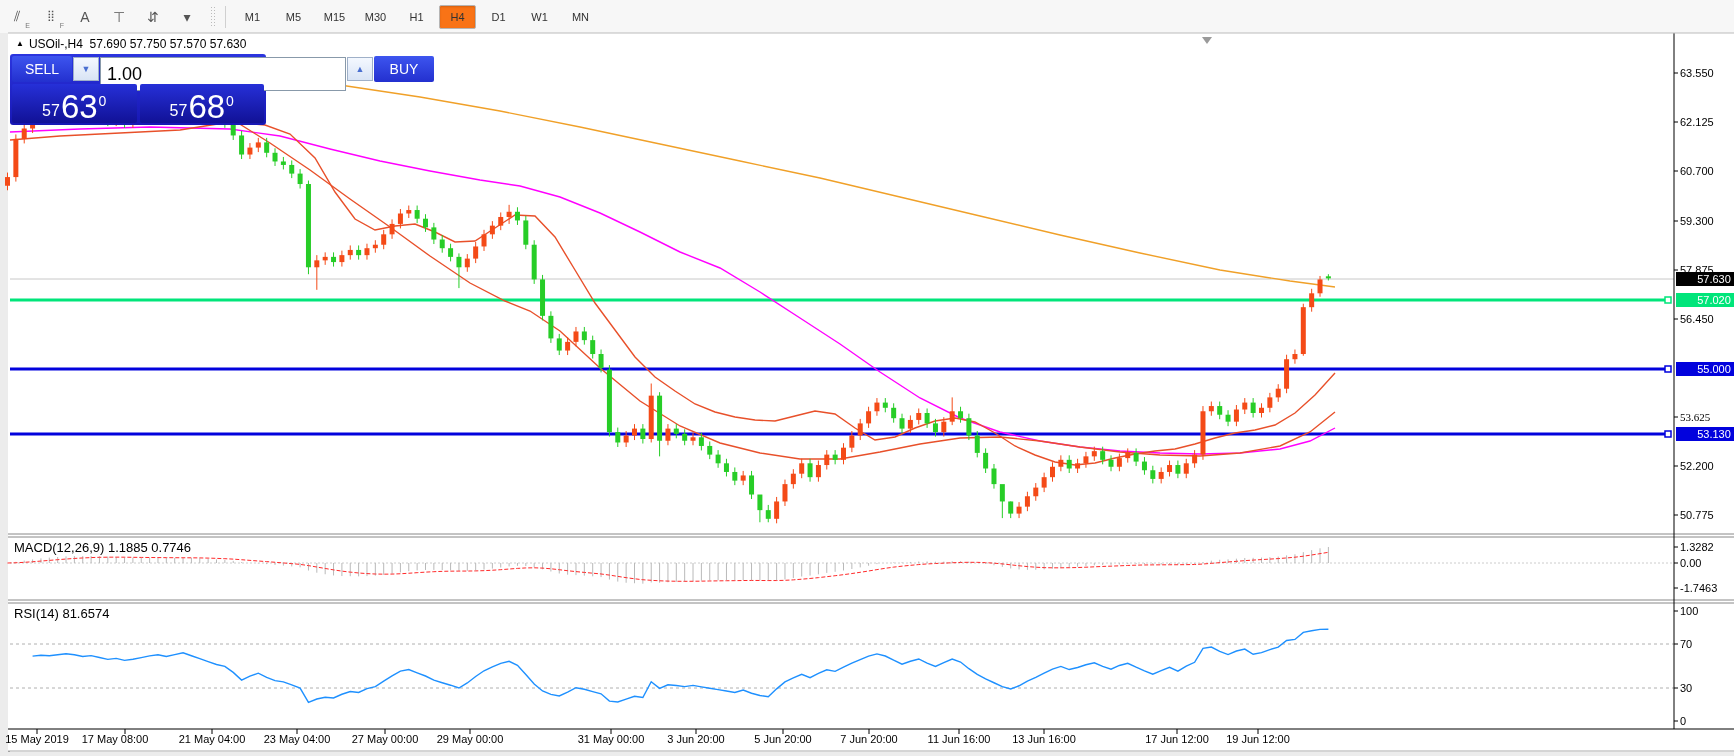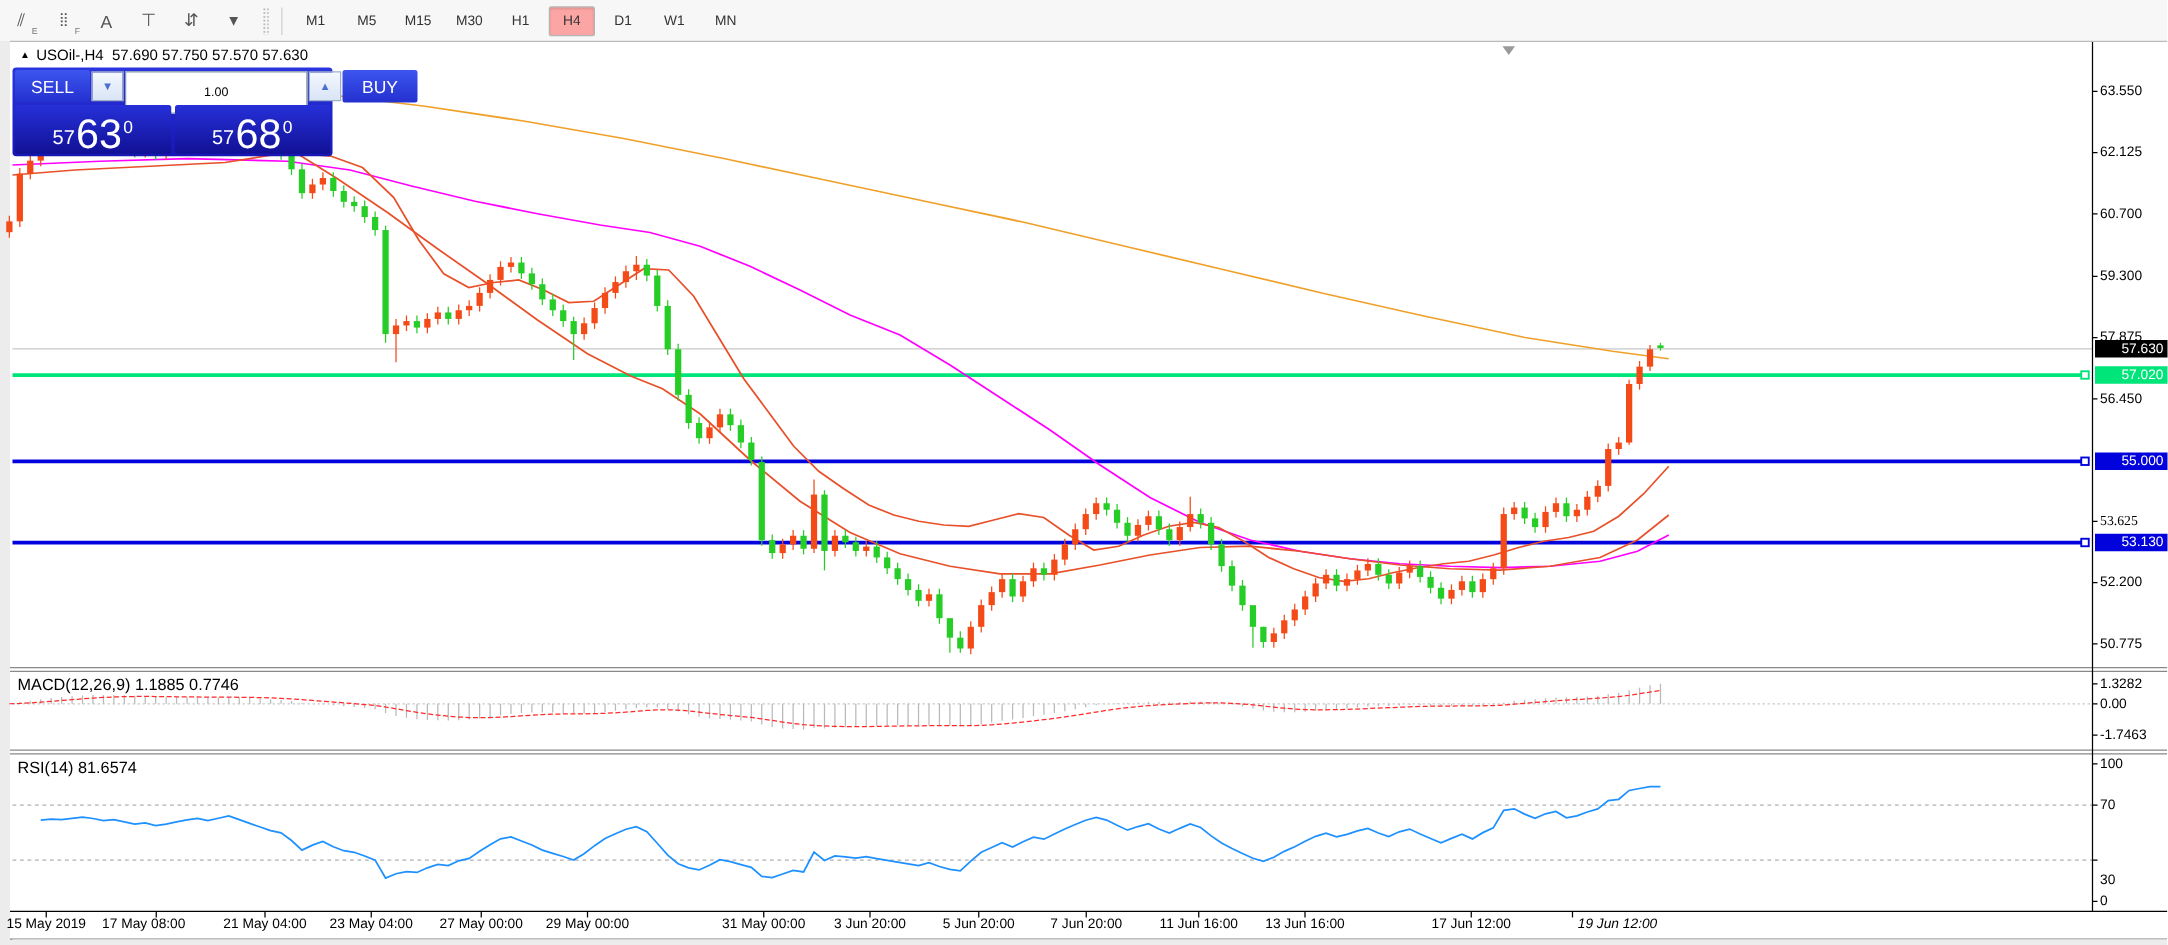--- a/index.html
+++ b/index.html
@@ -9,21 +9,21 @@
   #toolbar{position:absolute;left:0;top:0;width:1734px;height:33px;background:#f7f7f7;
            border-bottom:1px solid #d9d9d9;display:flex;align-items:center;}
   .tb-icon{width:30px;height:24px;margin:0 1px;display:flex;align-items:center;justify-content:center;
            color:#555;font-size:14px;position:relative;border:1px solid transparent;border-radius:2px;}
   .tb-sub{position:absolute;right:2px;bottom:0;font-size:7px;color:#777;}
   .tb-sep{width:1px;height:22px;background:#d0d0d0;margin:0 6px 0 10px;}
   .tb-grip{width:5px;height:22px;margin-left:6px;
            background-image:radial-gradient(#bbb 1px,transparent 1px);background-size:3px 3px;}
   .tf-btn{min-width:27px;height:22px;margin:0 2px;padding:0 4px;font-size:11px;color:#333;
           display:flex;align-items:center;justify-content:center;border:1px solid transparent;border-radius:2px;}
-  .tf-btn.active{background:#fca5a5;border:1px solid #b5b5b5;box-shadow:inset 0 1px 2px rgba(0,0,0,.15);}
+  .tf-btn.active{background:#f97316;border:1px solid #b5b5b5;box-shadow:inset 0 1px 2px rgba(0,0,0,.15);}
   
   #win{position:absolute;left:8px;top:33px;width:1726px;height:719px;background:#fff;
        border-left:2px solid #9a9a9a;}
   #header{position:absolute;left:16px;top:37px;font-size:12px;color:#000;z-index:30;}
   #header .tri{font-size:8px;vertical-align:2px;margin-right:5px;}
   svg#plot{position:absolute;left:0;top:0;z-index:5;}
   .axis-label{position:absolute;left:1680px;width:50px;font-size:11px;color:#000;
               transform:translateY(-50%);white-space:nowrap;z-index:10;}
   .axis-tag{position:absolute;left:1676px;width:52px;font-size:11px;color:#fff;text-align:center;
             transform:translateY(-50%);padding:1px 12px;z-index:12;}
@@ -31,22 +31,22 @@
               white-space:nowrap;z-index:10;}
   .ind-label{position:absolute;font-size:13px;color:#000;z-index:10;}
   
   #trade{position:absolute;left:10px;top:54px;width:256px;height:71px;z-index:40;
          background:linear-gradient(#2b35df,#1717b4);border-radius:3px;padding:2px;box-sizing:border-box;}
   #trade .row1{display:flex;height:26px;}
   .tp-btn{flex:0 0 60px;display:flex;align-items:center;justify-content:center;color:#fff;
           font-size:14px;background:linear-gradient(#3d55ef,#2330cf);border-radius:2px;cursor:pointer;}
   .tp-spin{flex:0 0 24px;margin:1px;background:linear-gradient(#f4f8ff,#d9e4f5);border:1px solid #9fb0c8;
            display:flex;align-items:center;justify-content:center;color:#4a6fd0;font-size:9px;cursor:pointer;}
-  .tp-input{flex:1;margin:1px 0;border:1px solid #8899aa;background:#fff;color:#000;font-size:10px;
-            text-align:center;padding:16px 6px;font-family:"Liberation Sans",sans-serif;}
+  .tp-input{flex:1;margin:1px 0;border:1px solid #8899aa;background:#fff;color:#000;font-size:18px;
+            text-align:left;padding:16px 6px;font-family:"Liberation Sans",sans-serif;}
   #trade .row2{display:flex;height:39px;margin-top:2px;gap:3px;}
   .tp-price{flex:1;background:linear-gradient(#2630d8,#111196);border-radius:2px;color:#fff;
             display:flex;align-items:flex-end;justify-content:center;padding-bottom:1px;cursor:pointer;}
   .tp-price .small{font-size:16px;line-height:1;margin-bottom:3px;}
   .tp-price .big{font-size:33px;line-height:.95;font-weight:400;margin:0 1px;}
   .tp-price .sup{font-size:14px;line-height:1;margin-bottom:14px;}
   
   #left-strip{position:absolute;left:0;top:33px;width:8px;height:723px;background:#ececec;}
   #bottom-strip{position:absolute;left:0;top:752px;width:1734px;height:4px;background:#ececec;}
 </style>
@@ -657,28 +657,28 @@
 <div class="axis-label" style="top: 515px;">50.775</div>
 <div class="axis-tag" style="top: 279px; background: rgb(0, 0, 0); color: rgb(255, 255, 255);">57.630</div>
 <div class="axis-tag" style="top: 300px; background: rgb(0, 229, 122); color: rgb(255, 255, 255);">57.020</div>
 <div class="axis-tag" style="top: 369px; background: rgb(2, 2, 221); color: rgb(255, 255, 255);">55.000</div>
 <div class="axis-tag" style="top: 434px; background: rgb(2, 2, 221); color: rgb(255, 255, 255);">53.130</div>
 <div class="axis-label" style="top: 547px;">1.3282</div>
 <div class="axis-label" style="top: 563px;">0.00</div>
 <div class="axis-label" style="top: 588px;">-1.7463</div>
 <div class="axis-label" style="top: 611px;">100</div>
 <div class="axis-label" style="top: 644px;">70</div>
-<div class="axis-label" style="top: 704px;">30</div>
+<div class="axis-label" style="top: 688px;">30</div>
 <div class="axis-label" style="top: 721px;">0</div>
 <div class="time-label" style="left: 37px;">15 May 2019</div>
 <div class="time-label" style="left: 115px;">17 May 08:00</div>
 <div class="time-label" style="left: 212px;">21 May 04:00</div>
 <div class="time-label" style="left: 297px;">23 May 04:00</div>
 <div class="time-label" style="left: 385px;">27 May 00:00</div>
 <div class="time-label" style="left: 470px;">29 May 00:00</div>
 <div class="time-label" style="left: 611px;">31 May 00:00</div>
 <div class="time-label" style="left: 696px;">3 Jun 20:00</div>
 <div class="time-label" style="left: 783px;">5 Jun 20:00</div>
 <div class="time-label" style="left: 869px;">7 Jun 20:00</div>
 <div class="time-label" style="left: 959px;">11 Jun 16:00</div>
 <div class="time-label" style="left: 1044px;">13 Jun 16:00</div>
 <div class="time-label" style="left: 1177px;">17 Jun 12:00</div>
-<div class="time-label" style="left: 1294px; font-style: italic;">19 Jun 12:00</div>
+<div class="time-label" style="left: 1258px;">19 Jun 12:00</div>
 
 </body></html>

